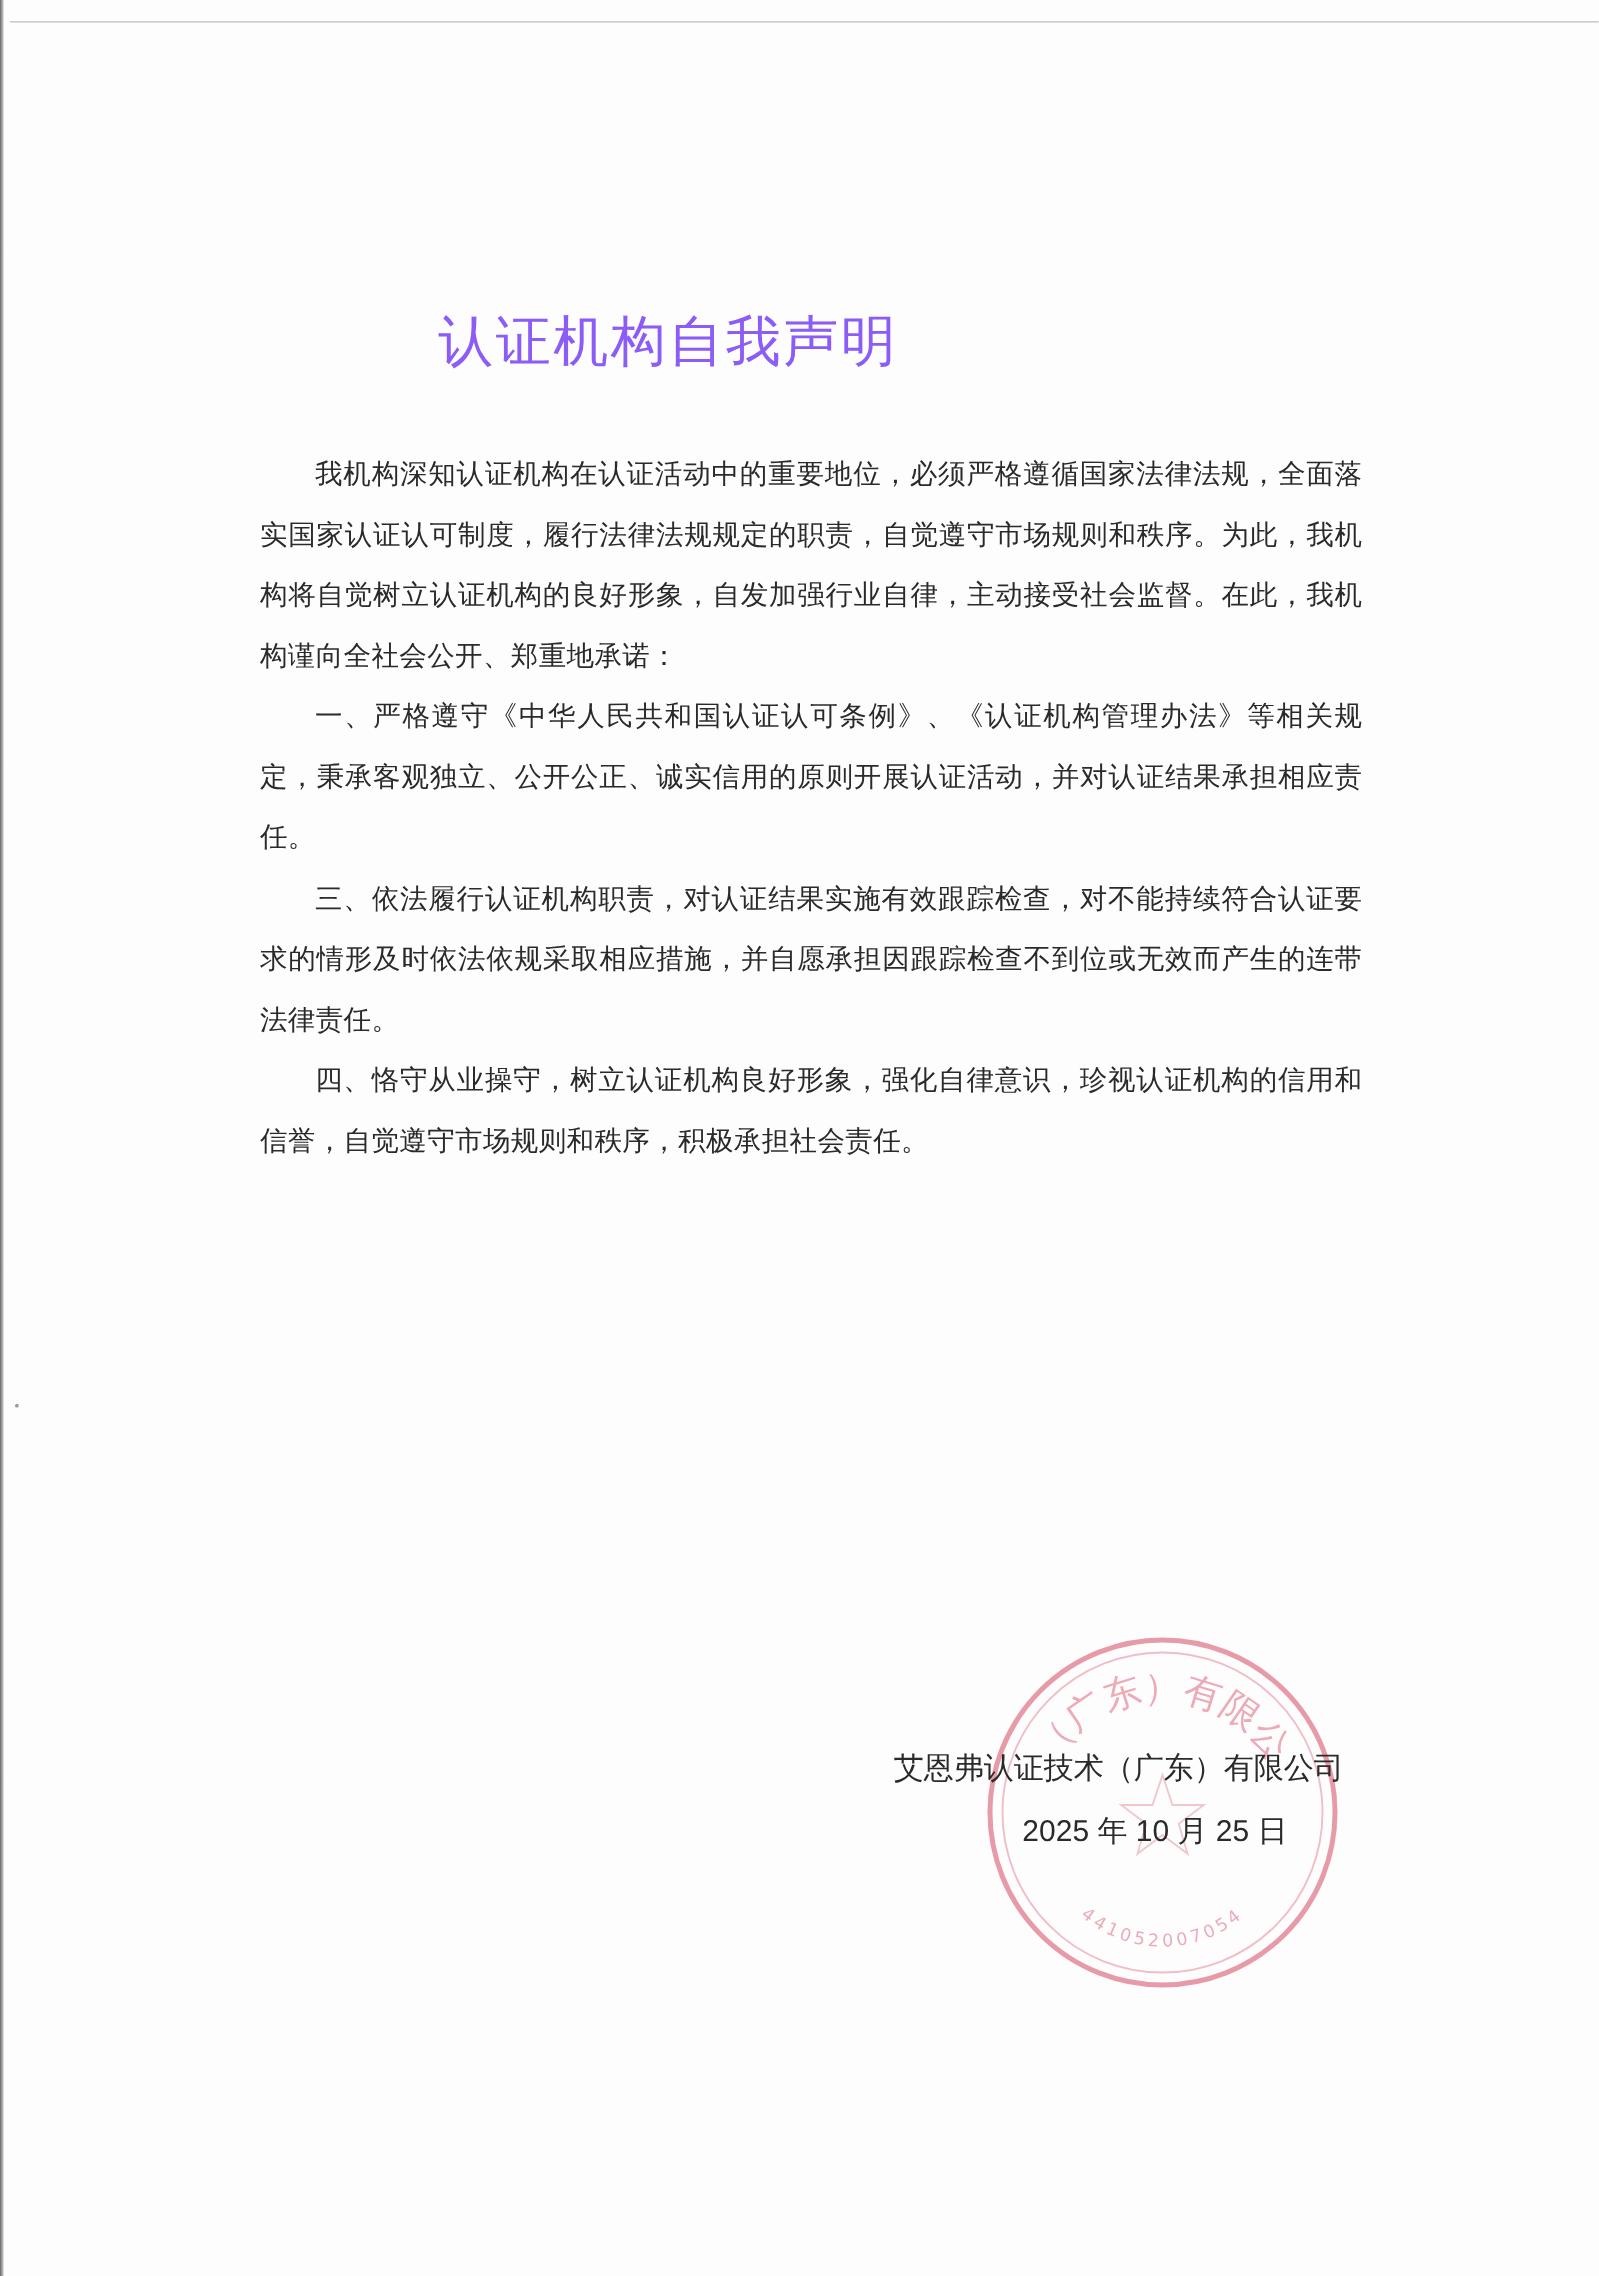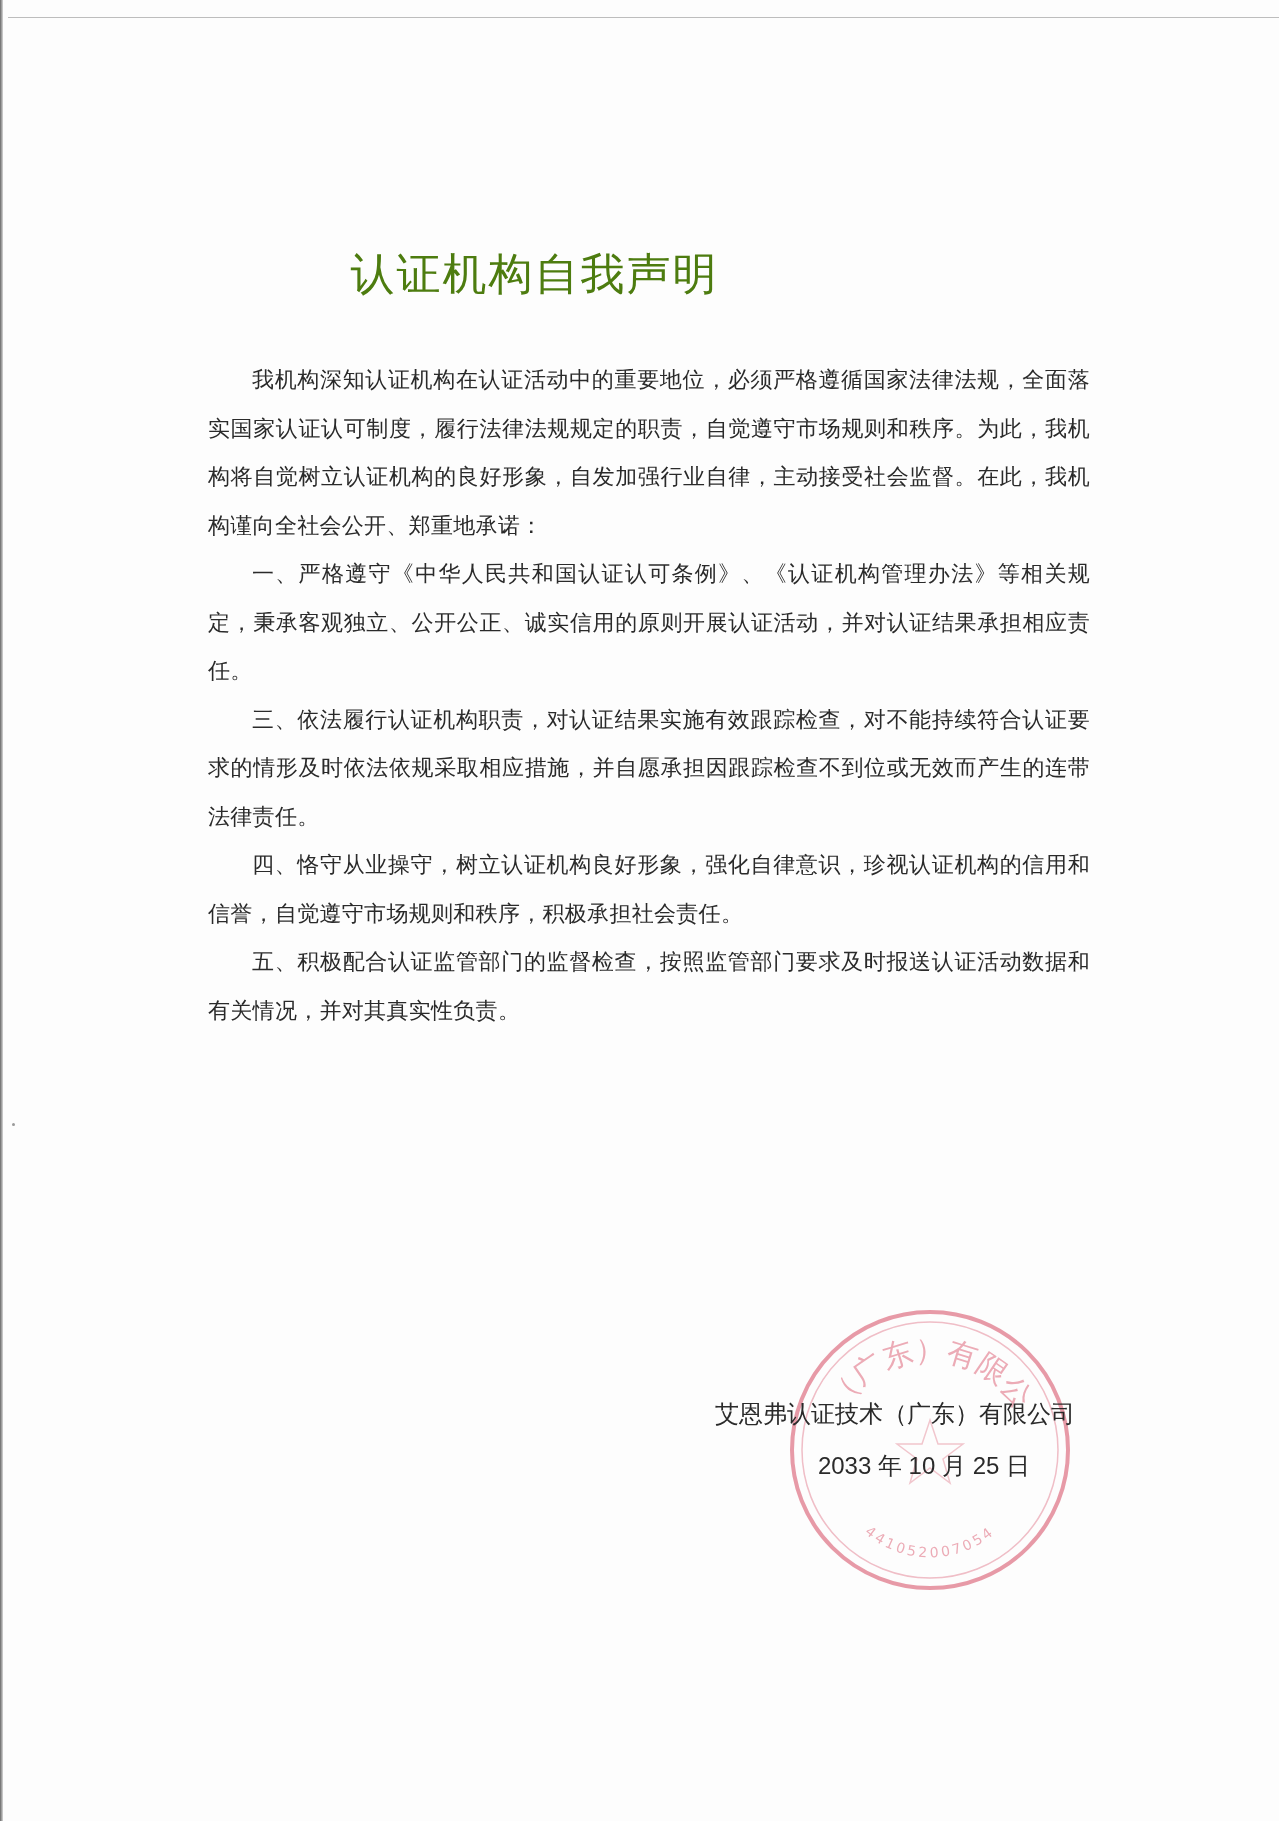--- a/index.html
+++ b/index.html
@@ -14,21 +14,21 @@
     position: absolute; left: 8px; top: 17px; width: 1271px; height: 1px;
     background: #bdbdbd;
   }
   .page-edge-left {
     position: absolute; left: 0; top: 0; width: 3px; height: 1821px;
     background: linear-gradient(to right, #666, #d8d8d8);
   }
   .title {
     position: absolute; left: 0; top: 246px; width: 1069px;
     text-align: center; font-size: 44px; letter-spacing: 2px;
-    color: #4d7c0f; line-height: 56px;
+    color: #8b5cf6; line-height: 56px;
   }
   .body-text {
     position: absolute; left: 208px; top: 356px; width: 882px;
   }
   .para {
     font-size: 22px; line-height: 48.5px; margin: 0;
     text-indent: 2em; text-align: justify; text-align-last: left;
     letter-spacing: 0.3px;
   }
   .signature {
@@ -62,34 +62,33 @@
 <div class="page-edge-top"></div>
 <div class="speck"></div>
 
 <h1 class="title" style="margin:0;font-weight:normal;">认证机构自我声明</h1>
 
 <div class="body-text">
   <p class="para">我机构深知认证机构在认证活动中的重要地位，必须严格遵循国家法律法规，全面落实国家认证认可制度，履行法律法规规定的职责，自觉遵守市场规则和秩序。为此，我机构将自觉树立认证机构的良好形象，自发加强行业自律，主动接受社会监督。在此，我机构谨向全社会公开、郑重地承诺：</p>
   <p class="para">一、严格遵守《中华人民共和国认证认可条例》、《认证机构管理办法》等相关规定，秉承客观独立、公开公正、诚实信用的原则开展认证活动，并对认证结果承担相应责任。</p>
   <p class="para">三、依法履行认证机构职责，对认证结果实施有效跟踪检查，对不能持续符合认证要求的情形及时依法依规采取相应措施，并自愿承担因跟踪检查不到位或无效而产生的连带法律责任。</p>
   <p class="para">四、恪守从业操守，树立认证机构良好形象，强化自律意识，珍视认证机构的信用和信誉，自觉遵守市场规则和秩序，积极承担社会责任。</p>
-  <p class="para">五、积极配合认证监管部门的监督检查，按照监管部门要求及时报送认证活动数据和有关情况，并对其真实性负责。</p>
 </div>
 
 <div class="stamp">
   <svg width="280" height="280" viewBox="0 0 280 280">
     <defs>
       <path id="arcTop" d="M 40 150 A 100 100 0 0 1 240 150"></path>
       <path id="arcBot" d="M 55 200 A 100 100 0 0 0 225 200"></path>
     </defs>
     <circle cx="140" cy="140" r="128" fill="none" stroke="rgba(214,72,96,0.35)" stroke-width="1.5"></circle>
     <text font-size="30" fill="rgba(214,72,96,0.45)" font-family="DejaVu Serif, serif">
       <textPath href="#arcTop" startOffset="50%" text-anchor="middle">（广东）有限公</textPath>
     </text>
     <text font-size="14" fill="rgba(214,72,96,0.45)" font-family="DejaVu Sans, sans-serif" letter-spacing="3">
       <textPath href="#arcBot" startOffset="50%" text-anchor="middle">441052007054</textPath>
     </text>
     <polygon points="140,110 148,134 173,134 153,149 160,173 140,158 120,173 127,149 107,134 132,134" fill="none" stroke="rgba(214,72,96,0.3)" stroke-width="1.5"></polygon>
   </svg>
 </div>
 
 <div class="signature">艾恩弗认证技术（广东）有限公司</div>
-<div class="date">2033 年 10 月 25 日</div>
+<div class="date">2025 年 10 月 25 日</div>
 
 </body></html>

